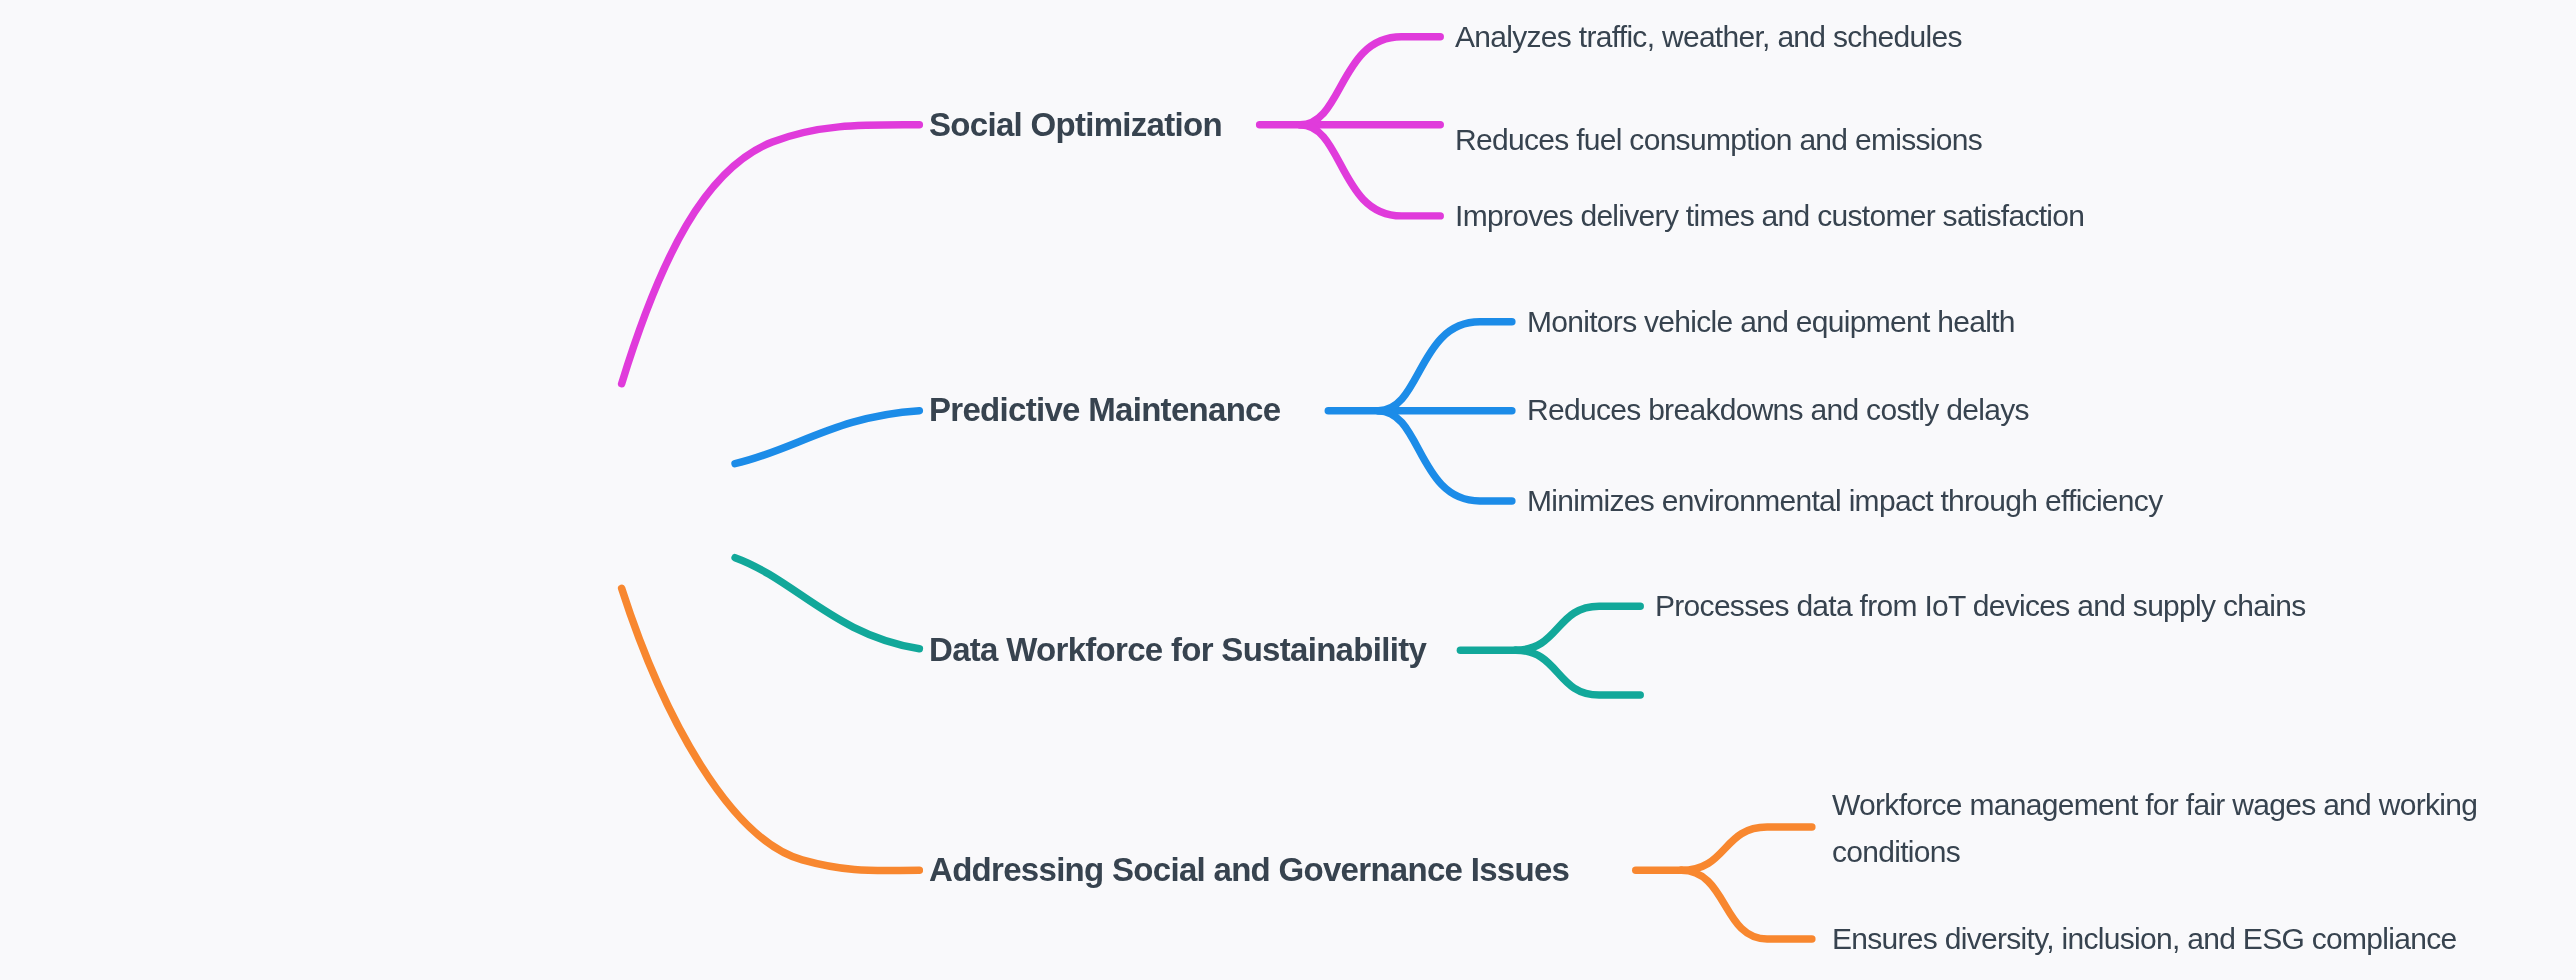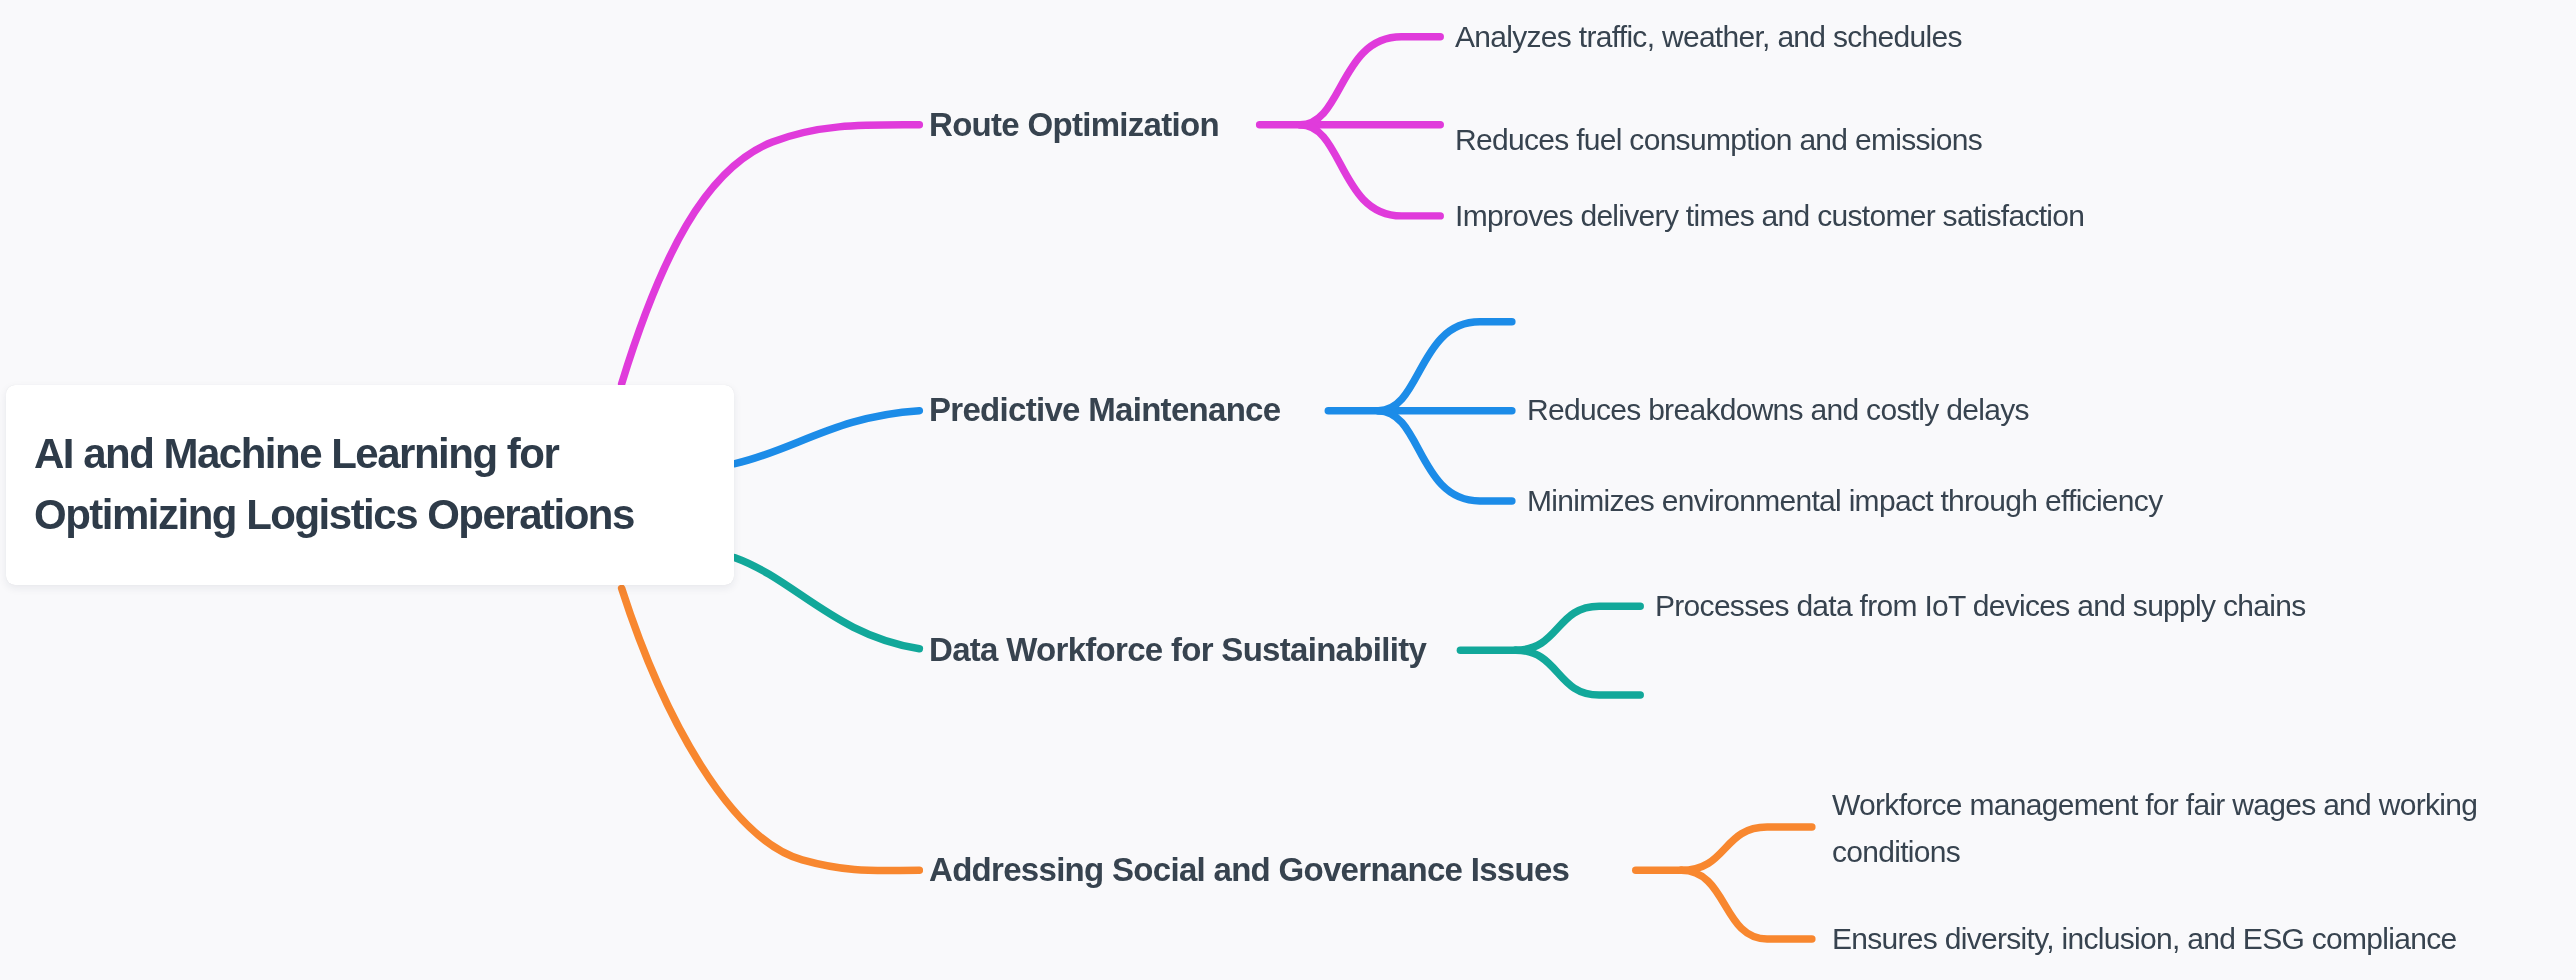--- a/index.html
+++ b/index.html
@@ -81,33 +81,31 @@
 
     <path d="M 1957 871 H 2031" stroke="#12a89a"></path>
     <path d="M 2031 871 C 2090 871 2085 812 2143 812 H 2198" stroke="#12a89a"></path>
     <path d="M 2031 871 C 2090 871 2085 931 2143 931 H 2198" stroke="#12a89a"></path>
 
     <path d="M 2192 1166 H 2253" stroke="#f8872f"></path>
     <path d="M 2253 1166 C 2315 1166 2308 1108 2368 1108 H 2428" stroke="#f8872f"></path>
     <path d="M 2253 1166 C 2315 1166 2308 1258 2368 1258 H 2428" stroke="#f8872f"></path>
   </svg>
 
-  <div class="root-card">
-    <div class="root-label">AI and Machine Learning for Optimizing Logistics Operations</div>
-  </div>
 
-  <div class="branch-label" style="left:929px;top:125px;">Route Optimization</div>
+  <div class="branch-label" style="left:929px;top:125px;">Social Optimization</div>
   <div class="branch-label" style="left:929px;top:410px;">Predictive Maintenance</div>
   <div class="branch-label" style="left:929px;top:650px;">Data Workforce for Sustainability</div>
   <div class="branch-label" style="left:929px;top:870px;">Addressing Social and Governance Issues</div>
 
   <div class="leaf-label" style="left:1455px;top:37px;">Analyzes traffic, weather, and schedules</div>
   <div class="leaf-label" style="left:1455px;top:140px;">Reduces fuel consumption and emissions</div>
   <div class="leaf-label" style="left:1455px;top:216px;">Improves delivery times and customer satisfaction</div>
 
+  <div class="leaf-label" style="left:1527px;top:322px;">Monitors vehicle and equipment health</div>
   <div class="leaf-label" style="left:1527px;top:410px;">Reduces breakdowns and costly delays</div>
   <div class="leaf-label" style="left:1527px;top:501px;">Minimizes environmental impact through efficiency</div>
 
   <div class="leaf-label" style="left:1655px;top:606px;">Processes data from IoT devices and supply chains</div>
 
   <div class="leaf-label wrap" style="left:1832px;top:828px;">Workforce management for fair wages and working conditions</div>
   <div class="leaf-label" style="left:1832px;top:939px;">Ensures diversity, inclusion, and ESG compliance</div>
 
 </div>
 

